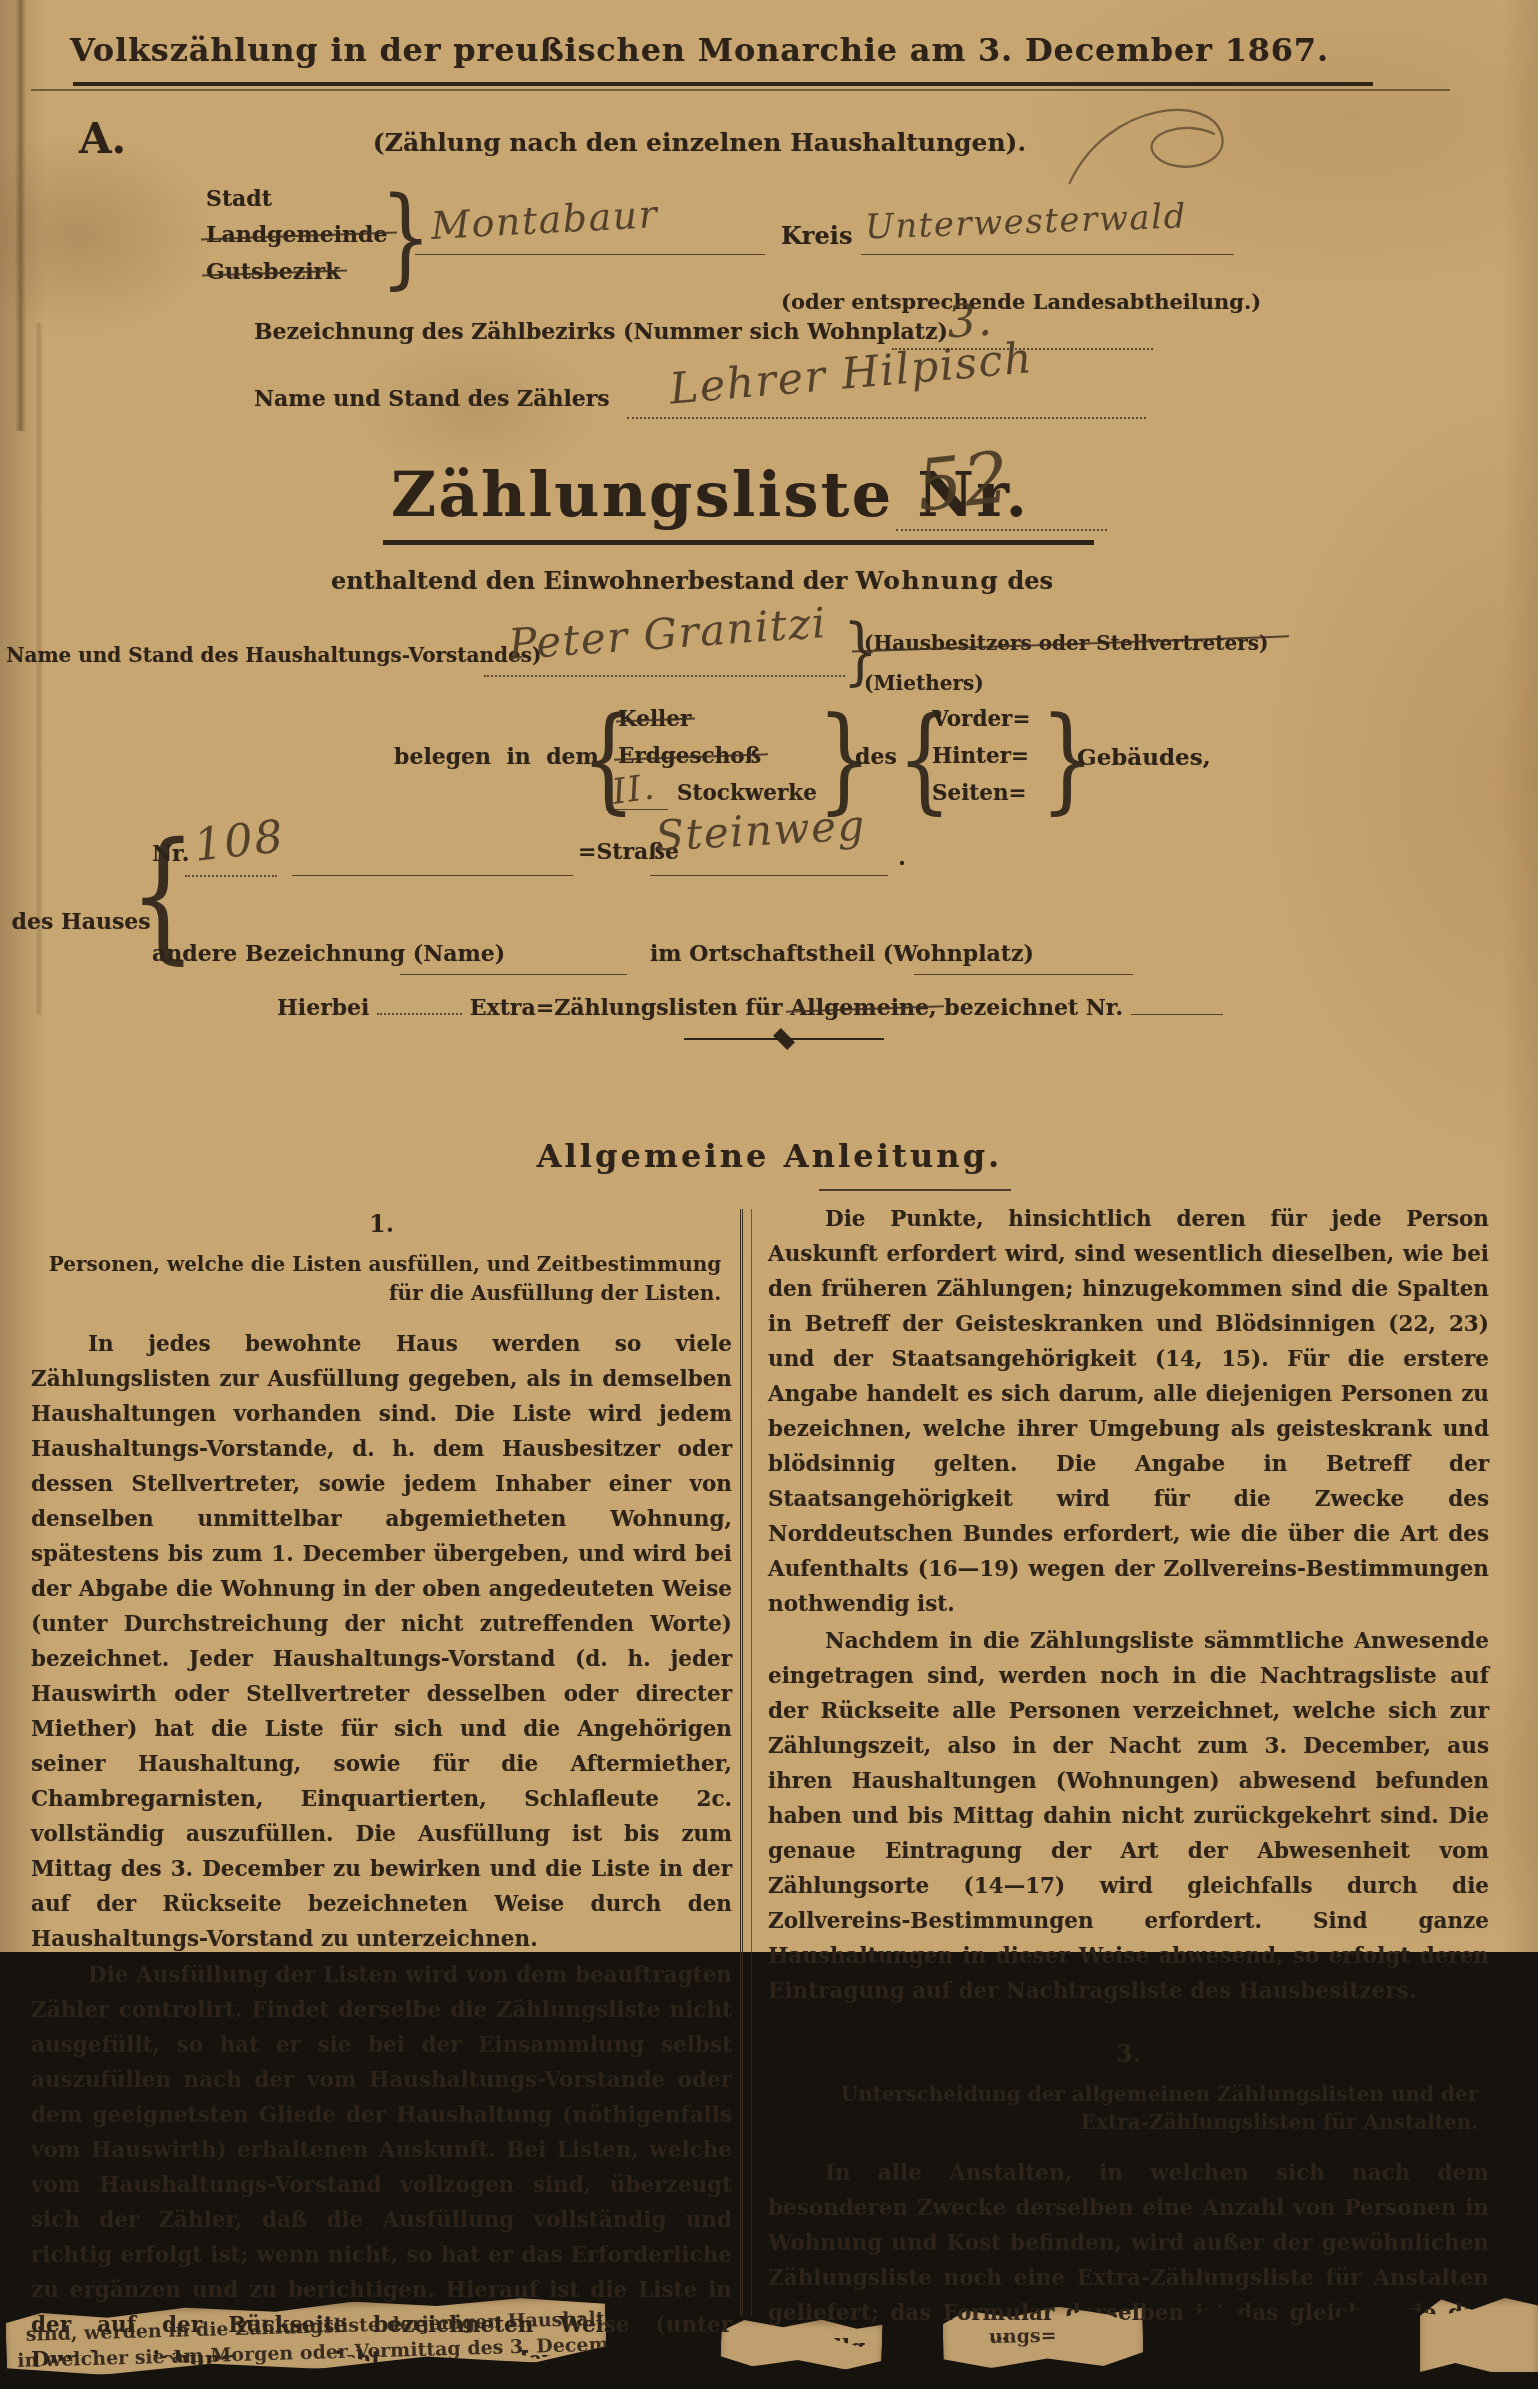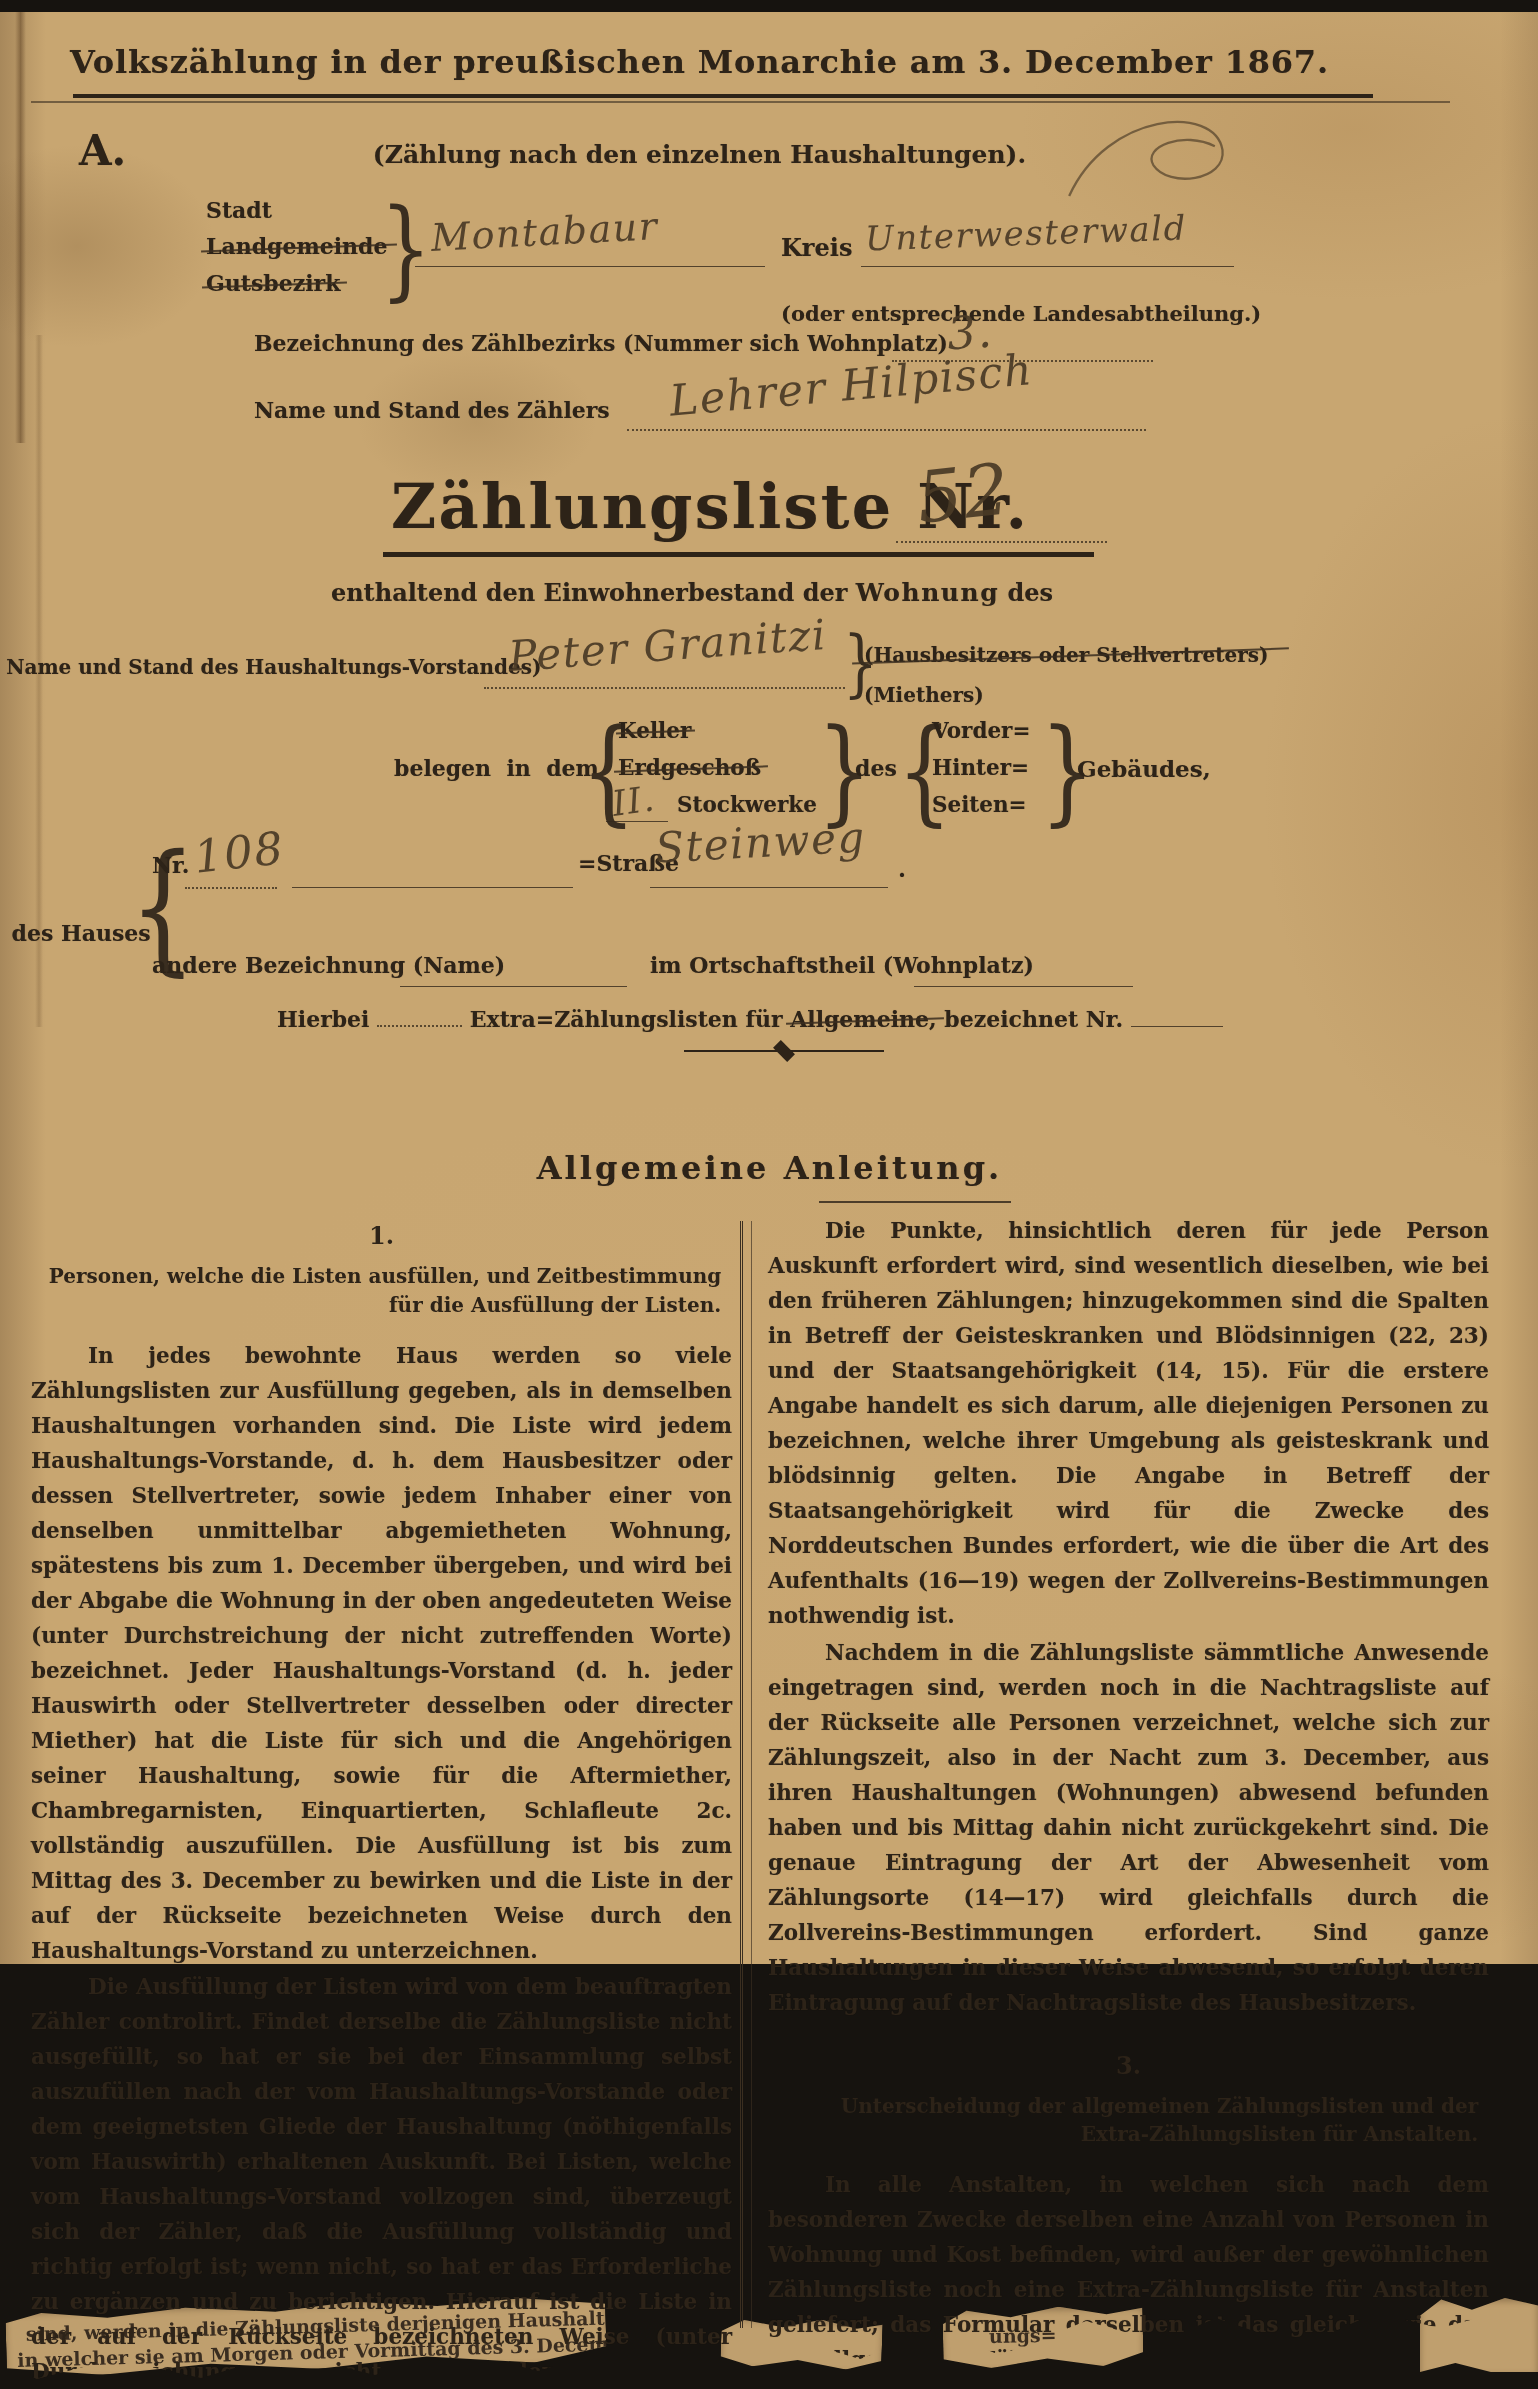--- a/index.html
+++ b/index.html
@@ -1,20 +1,20 @@
 <!DOCTYPE html>
 <html style="font-size:12.3px"><head>
 <meta charset="utf-8">
 <style>
   html,body{margin:0;padding:0;background:#16130f;}
   #stage{position:relative;width:1538px;height:2389px;overflow:hidden;background:#16130f;
          font-family:"DejaVu Serif","Liberation Serif",serif;color:#2d2318;}
   .abs{position:absolute;}
   
-  #paper{position:absolute;left:0;top:12px;width:1538px;height:1952px;z-index:2;
+  #paper{position:absolute;left:0;top:0;width:1538px;height:1952px;z-index:2;
     background-color:#c8a671;
     background-image:
       radial-gradient(ellipse 538px 277px at 88% 6%, rgba(168,128,76,.30), transparent 62%),
       radial-gradient(ellipse 400px 584px at 99% 40%, rgba(158,116,66,.30), transparent 65%),
       radial-gradient(ellipse 231px 169px at 5% 12%, rgba(118,86,48,.28), transparent 60%),
       radial-gradient(ellipse 200px 123px at 31% 21%, rgba(120,90,52,.18), transparent 60%),
       radial-gradient(ellipse 769px 461px at 48% 72%, rgba(205,170,118,.30), transparent 70%),
       radial-gradient(ellipse 323px 231px at 92% 92%, rgba(150,112,64,.25), transparent 65%),
       linear-gradient(90deg, rgba(92,66,40,.30) 0px, rgba(92,66,40,0) 46px),
       linear-gradient(270deg, rgba(92,66,40,.18) 0px, rgba(92,66,40,0) 38px);

